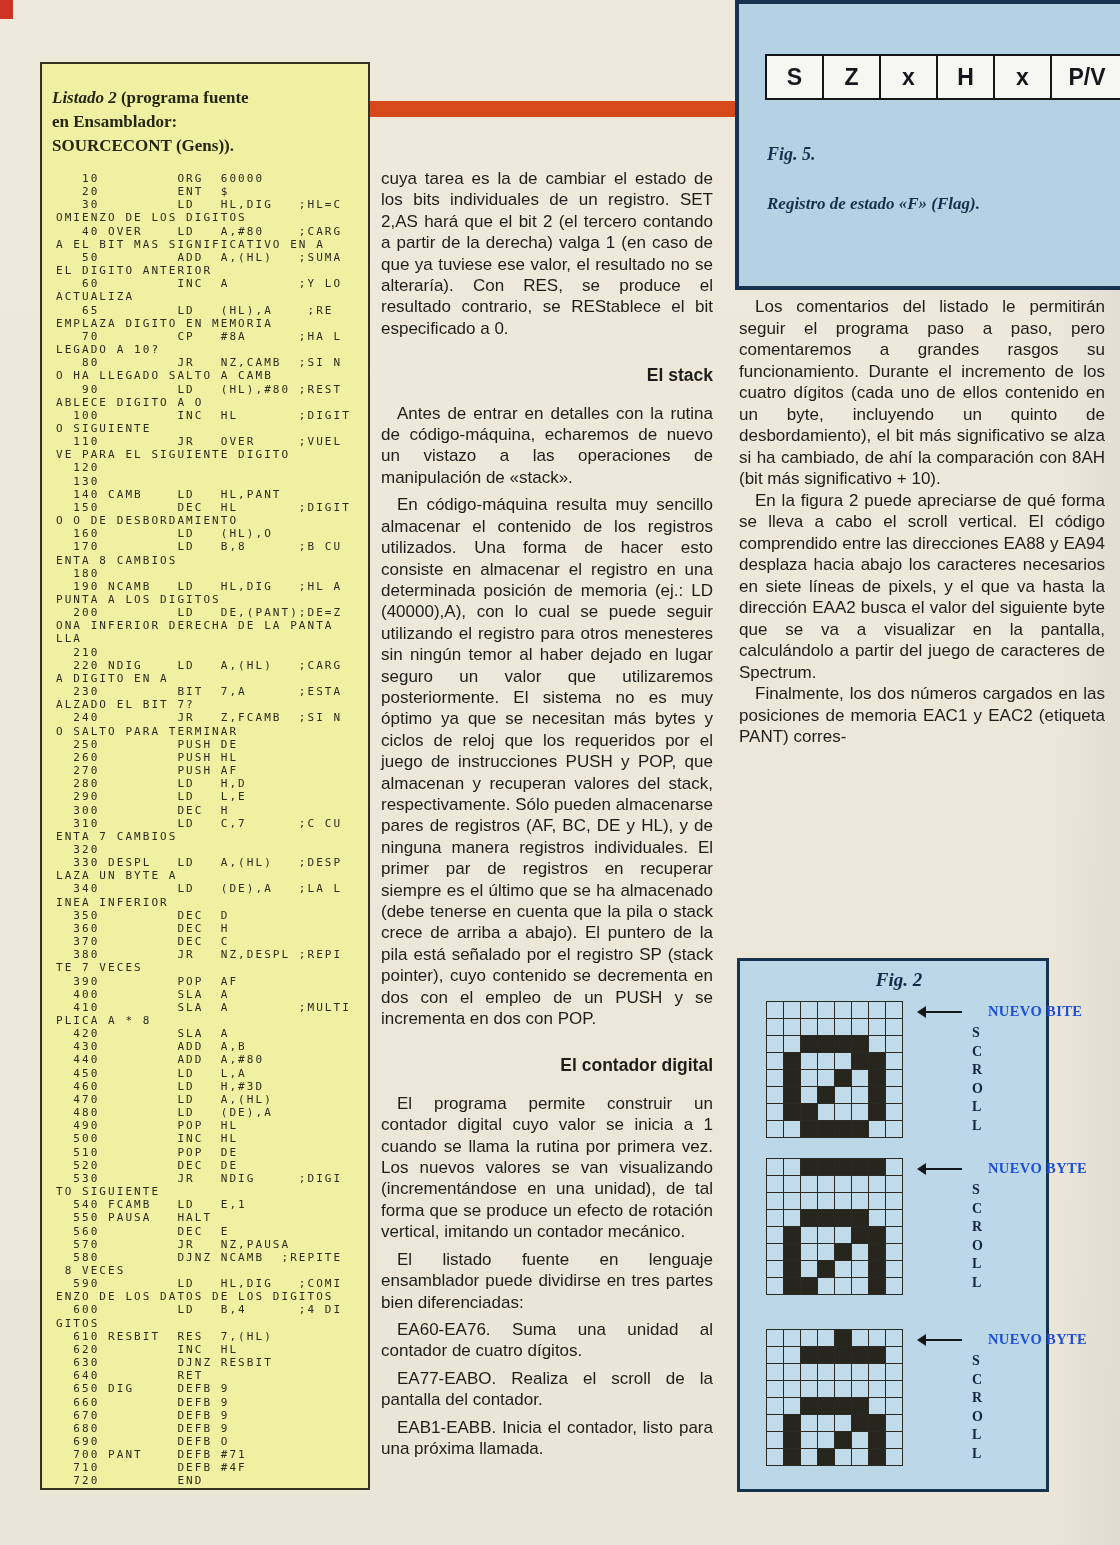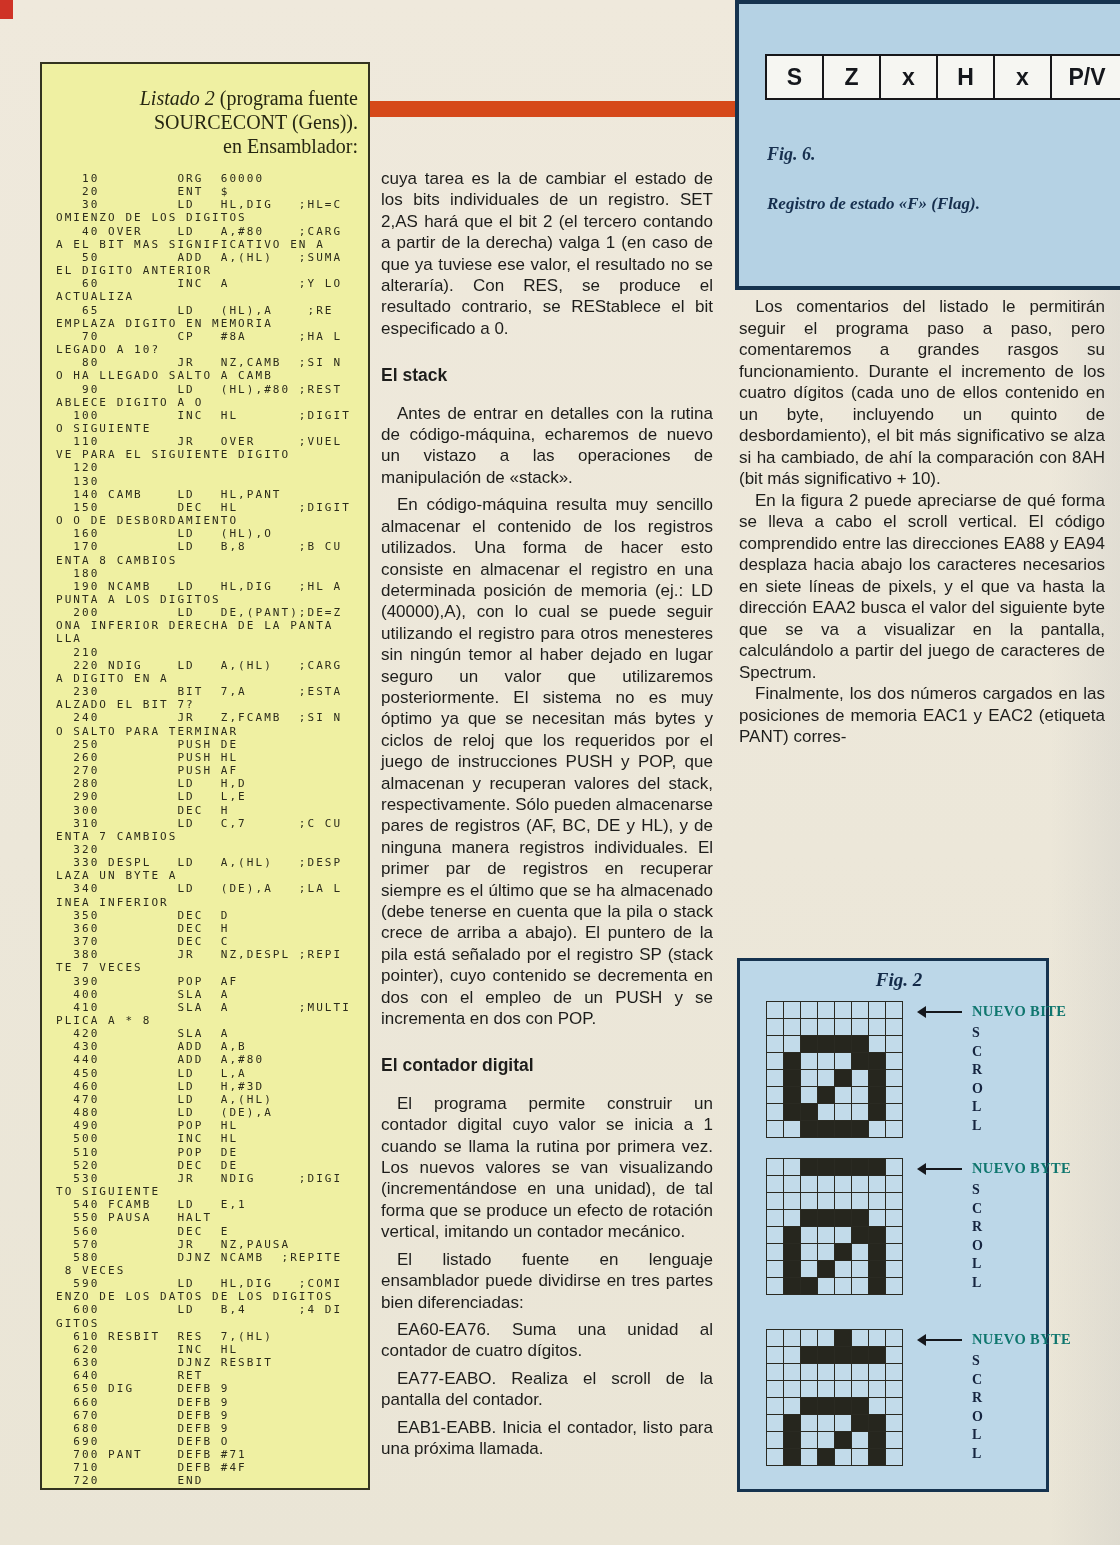--- a/index.html
+++ b/index.html
@@ -7,32 +7,32 @@
         background:linear-gradient(180deg,#efe9dc 0%,#ece7d9 55%,#eae5d6 100%);
         font-family:"Liberation Sans",sans-serif;color:#1d1d1b;}
   .edge-shade{position:absolute;top:0;right:0;width:70px;height:100%;
         background:linear-gradient(90deg,rgba(120,130,150,0) 0%,rgba(120,130,150,0.10) 100%);pointer-events:none;}
   .corner-mark{position:absolute;left:0;top:0;width:13px;height:19px;background:#cf3326;}
   .orange-bar{position:absolute;left:368px;top:101px;width:369px;height:16px;background:#d6491a;}
 
   
   .listing-box{position:absolute;left:40px;top:62px;width:330px;height:1428px;
         background:#eff0a2;border:2px solid #33331f;box-sizing:border-box;}
-  .listing-title{margin:22px 10px 6px 10px;text-align:right;
-        font-family:"Liberation Serif",serif;font-weight:normal;font-size:20px;line-height:24px;color:#262612;}
+  .listing-title{margin:22px 10px 6px 10px;text-align:left;
+        font-family:"Liberation Serif",serif;font-weight:bold;font-size:17px;line-height:24px;color:#262612;}
   .listing-title em{font-style:italic;}
   .listing-code{margin:14px 0 8px 14px;font-family:"DejaVu Sans Mono",monospace;
         font-size:11px;line-height:13.15px;letter-spacing:2.05px;color:#2c2c1c;white-space:pre;}
 
   
   .mid-col{position:absolute;left:381px;top:168px;width:332px;text-align:justify;
         font-size:17px;line-height:21.4px;}
   .mid-col p{margin:0 0 6px 0;text-indent:16px;}
   .mid-col p.noindent{text-indent:0;}
-  .mid-col h3{font-size:17.5px;font-weight:bold;margin:26px 0 16px 0;text-align:left;}
+  .mid-col h3{font-size:17.5px;font-weight:bold;margin:26px 0 16px 0;text-align:right;}
 
   
   .fig1-box{position:absolute;left:735px;top:0;width:392px;height:290px;
         background:#b5d2e4;border:4px solid #16334f;box-sizing:border-box;}
   .flag-row{position:absolute;left:26px;top:50px;display:flex;}
   .flag-cell{width:55px;height:42px;background:#f6f6f2;border:2px solid #17171a;margin-right:-2px;
         display:flex;align-items:center;justify-content:center;
         font-weight:bold;font-size:23px;color:#15171c;}
   .flag-cell.wide{width:70px;}
   .fig1-cap1{position:absolute;left:28px;top:140px;font-family:"Liberation Serif",serif;
@@ -56,40 +56,40 @@
   .pixgrid{display:grid;grid-template-columns:repeat(8,16px);grid-auto-rows:16px;gap:1px;
         background:#2a2a22;border:1px solid #2a2a22;width:135px;}
   .pixgrid .cell{background:#c2dbea;}
   .pixgrid .cell.on{background:#26261e;}
   .fig2-side{position:absolute;left:160px;top:2px;width:120px;}
   .arrow-label-row{display:flex;align-items:center;}
   .arrow{position:relative;width:36px;height:2px;background:#15171c;margin-right:10px;flex:none;}
   .arrow:before{content:"";position:absolute;left:-9px;top:-5px;border:6px solid transparent;
         border-right:9px solid #15171c;border-left:0;}
   .nuevo{font-family:"Liberation Serif",serif;font-weight:bold;font-size:14.5px;
-        color:#0f766e;white-space:nowrap;letter-spacing:0.4px;}
+        color:#1d4ed8;white-space:nowrap;letter-spacing:0.4px;margin-left:16px;}
   .vscroll{margin:4px 0 0 46px;font-family:"Liberation Serif",serif;font-weight:bold;
         font-size:14px;line-height:18.5px;color:#15243f;}
 
   .page-number{position:absolute;left:46px;top:1588px;font-family:"Liberation Serif",serif;
         font-size:16px;color:#2a2a24;}
 </style>
 </head>
 <body>
 
 <div class="page">
   <div class="edge-shade"></div>
   <div class="corner-mark"></div>
   <div class="orange-bar"></div>
 
   <div class="listing-box">
     <div class="listing-title">
       <div><em>Listado 2</em><span> (programa fuente</span></div>
+      <div>en Ensamblador:</div>
       <div>SOURCECONT (Gens)).</div>
-      <div>en Ensamblador:</div>
     </div>
     <pre class="listing-code">   10         ORG  60000
    20         ENT  $
    30         LD   HL,DIG   ;HL=C
 OMIENZO DE LOS DIGITOS
    40 OVER    LD   A,#80    ;CARG
 A EL BIT MAS SIGNIFICATIVO EN A
    50         ADD  A,(HL)   ;SUMA
 EL DIGITO ANTERIOR
    60         INC  A        ;Y LO
@@ -202,21 +202,21 @@
   <div class="fig1-box">
     <div class="flag-row">
       <div class="flag-cell">S</div>
       <div class="flag-cell">Z</div>
       <div class="flag-cell">x</div>
       <div class="flag-cell">H</div>
       <div class="flag-cell">x</div>
       <div class="flag-cell wide">P/V</div>
 
     </div>
-    <div class="fig1-cap1">Fig. 6.</div>
+    <div class="fig1-cap1">Fig. 5.</div>
     <div class="fig1-cap2">Registro de estado «F» (Flag).</div>
   </div>
 
   <div class="right-col">
     <p>Los comentarios del listado le permitirán seguir el programa paso a paso, pero comentaremos a grandes rasgos su funcionamiento. Durante el incremento de los cuatro dígitos (cada uno de ellos contenido en un byte, incluyendo un quinto de desbordamiento), el bit más significativo se alza si ha cambiado, de ahí la comparación con 8AH (bit más significativo + 10).</p>
     <p>En la figura 2 puede apreciarse de qué forma se lleva a cabo el scroll vertical. El código comprendido entre las direcciones EA88 y EA94 desplaza hacia abajo los caracteres necesarios en siete líneas de pixels, y el que va hasta la dirección EAA2 busca el valor del siguiente byte que se va a visualizar en la pantalla, calculándolo a partir del juego de caracteres de Spectrum.</p>
     <p>Finalmente, los dos números cargados en las posiciones de memoria EAC1 y EAC2 (etiqueta PANT) corres-</p>
   </div>
 
   <div class="fig2-box">

